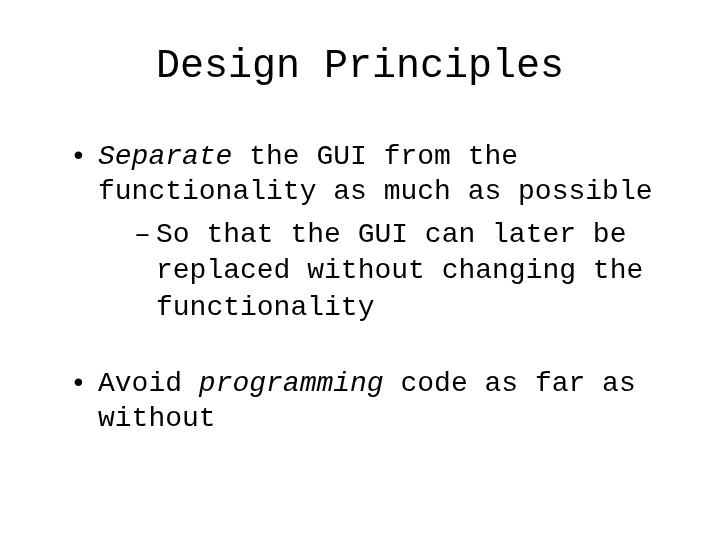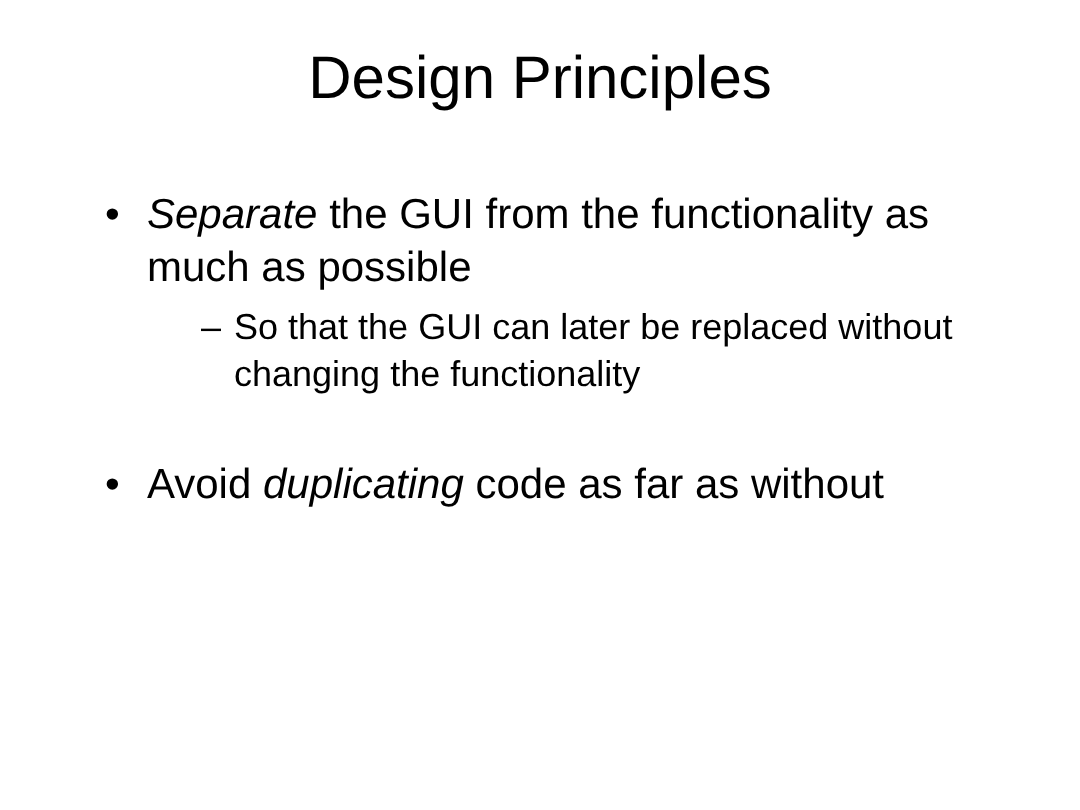--- a/index.html
+++ b/index.html
@@ -7,21 +7,22 @@
       width: 720px;
       height: 540px;
       background: #ffffff;
       font-family: Arial, Helvetica, sans-serif;
       color: #000000;
       overflow: hidden;
     }
     .slide {
       width: 100%;
       height: 100%;
-      padding: 30px 40px 40px 40px;
+      padding: 44px 40px 40px 40px;
+      font-family: Liberation Mono, monospace;
     }
     .title {
       font-size: 40px;
       font-weight: normal;
       text-align: center;
       margin-bottom: 50px;
     }
     .bullet-list {
       list-style: none;
       padding-left: 30px;
@@ -42,21 +43,21 @@
       font-size: 28px;
     }
     .sub-list {
       list-style: none;
       padding-left: 36px;
       margin-top: 8px;
       margin-bottom: 40px;
     }
     .sub-item {
       position: relative;
-      font-size: 24px;
+      font-size: 28px;
       line-height: 1.3;
       padding-left: 22px;
     }
     .sub-item::before {
       content: "–";
       position: absolute;
       left: 0;
       top: 0;
     }
     .italic { font-style: italic; }
@@ -71,17 +72,17 @@
   <ul class="bullet-list">
 
     <li class="bullet-item">
       <span class="bullet-text-line"><span class="italic">Separate</span><span> the GUI from the functionality as much as possible</span></span>
       <ul class="sub-list">
         <li class="sub-item">So that the GUI can later be replaced without changing the functionality</li>
       </ul>
     </li>
 
     <li class="bullet-item">
-      <span class="bullet-text-line"><span>Avoid </span><span class="italic">duplicating</span><span> code as far as without</span></span>
+      <span class="bullet-text-line"><span>Avoid </span><span class="italic">programming</span><span> code as far as without</span></span>
     </li>
 
   </ul>
 </div>
 
 </body></html>

